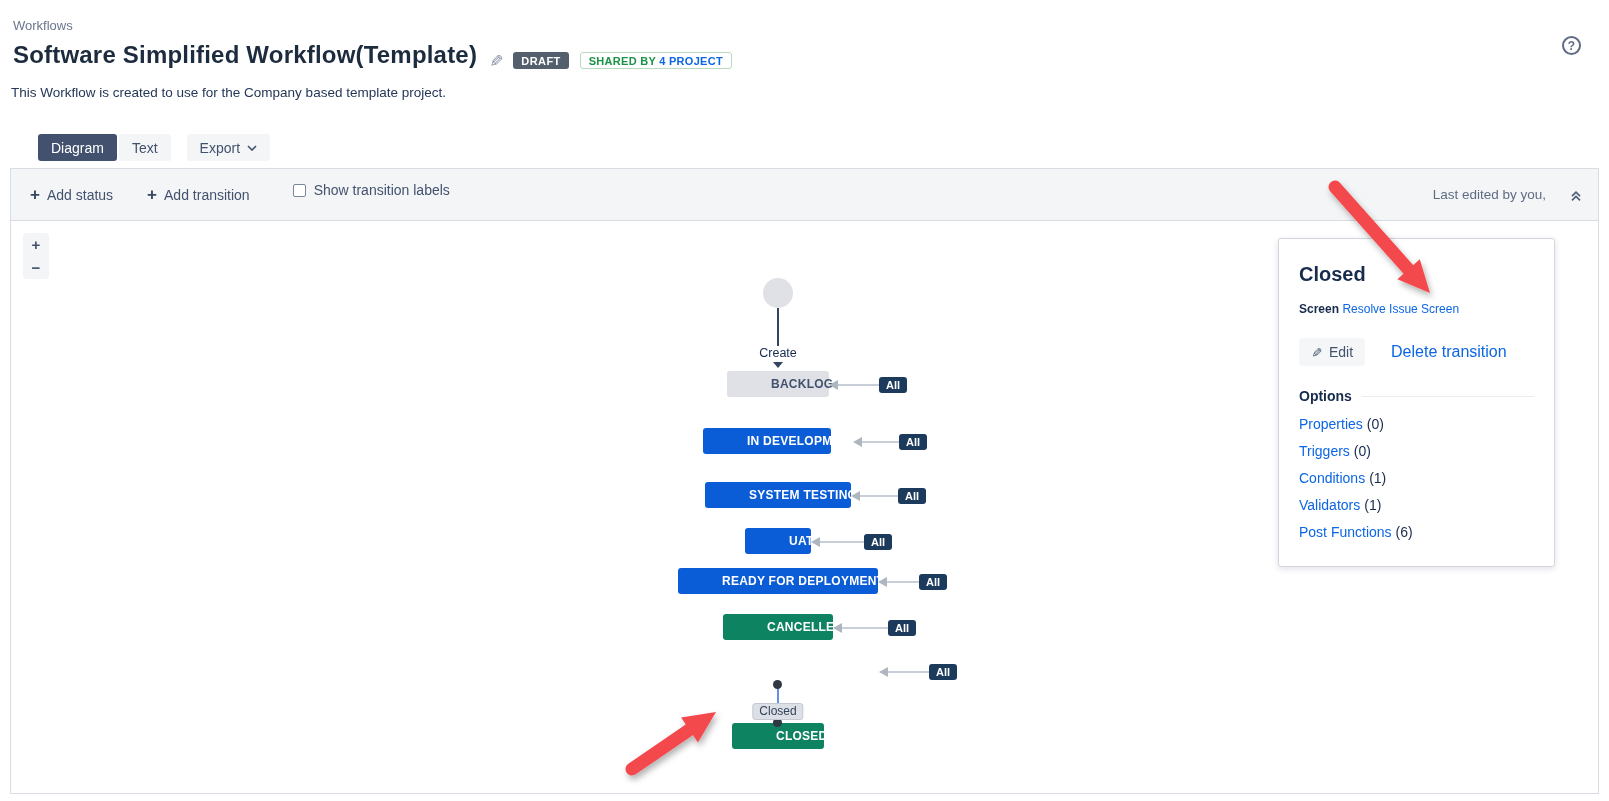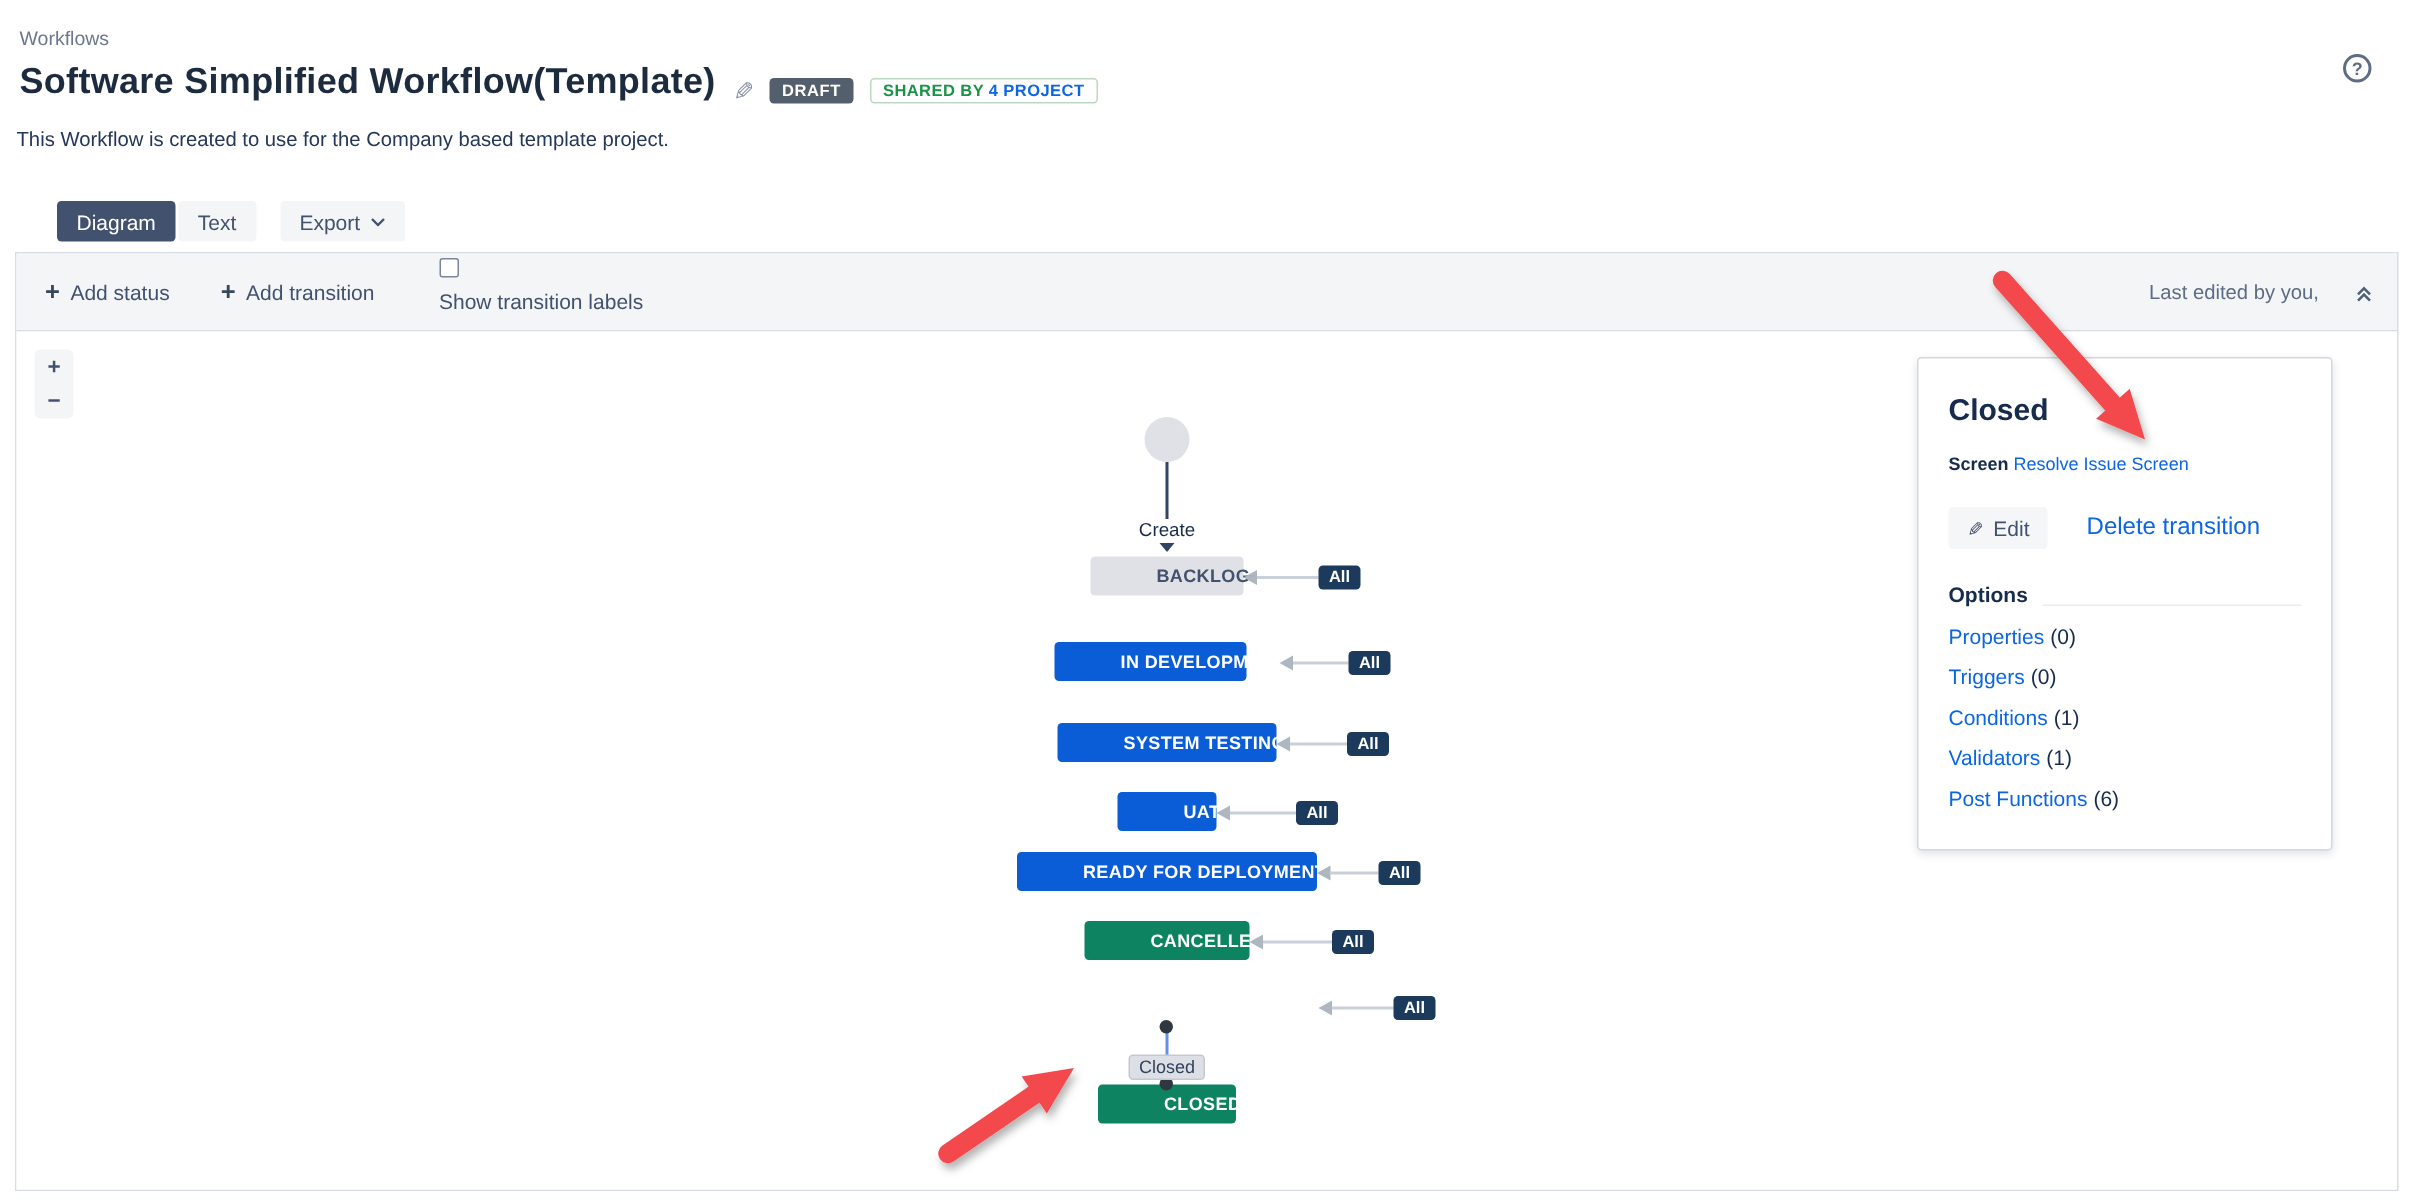--- a/index.html
+++ b/index.html
@@ -30,21 +30,21 @@
   .tab.active { background:var(--active_tab,#42526E); color:#fff; }
   .tab.export { margin-left:14px; }
   .chev-svg { width:10px; height:6px; display:block; }
 
   
   .wf-frame { position:absolute; left:10px; top:168px; width:1589px; border:1px solid #D8DCE3; }
   .wf-toolbar { height:52px; background:#F4F5F7; border-bottom:1px solid #D8DCE3; display:flex;
                 align-items:center; padding:0 14px 0 19px; font-size:14px; color:#42526E; }
   .tb-btn { display:flex; align-items:center; gap:7px; cursor:pointer; margin-right:34px; }
   .tb-plus { font-size:17px; font-weight:700; color:#36475F; line-height:1; }
-  .tb-check-wrap { display:flex; align-items:flex-start; gap:8px; margin-left:9px; margin-top:-10px;flex-direction:column; }
+  .tb-check-wrap { display:flex; align-items:flex-start; gap:8px; margin-left:9px; margin-top:-10px; }
   .checkbox { width:13px; height:13px; border:1px solid #7A869A; border-radius:2px; background:#fff;
               margin-top:2px; cursor:pointer; flex:0 0 auto; }
   .tb-right { margin-left:auto; display:flex; align-items:center; gap:22px; color:#5E6C84; font-size:13.5px; }
   .collapse-svg { width:16px; height:16px; cursor:pointer; display:block; }
 
   .wf-canvas { position:relative; height:572px; background:#fff; }
 
   
   .zoomctl { position:absolute; left:12px; top:12px; width:26px; height:46px; background:#F4F5F7;
              border-radius:4px; display:flex; flex-direction:column; align-items:center;
@@ -88,21 +88,21 @@
            border:1px solid #D4D8DE; border-radius:3px; box-shadow:0 2px 6px rgba(9,30,66,.13);
            padding:24px 20px 26px; z-index:5; }
   .panel h2 { font-size:20px; font-weight:600; color:#172B4D; margin-bottom:16px; }
   .screen-row { font-size:12px; margin-bottom:22px; }
   .screen-row b { font-weight:700; color:#172B4D; }
   a.link { color:var(--link_blue,#0C66E4); text-decoration:none; cursor:pointer; }
   .panel-actions { display:flex; align-items:center; gap:26px; margin-bottom:22px; }
   .edit-btn { display:flex; align-items:center; gap:7px; background:#F5F6F8; border-radius:3px;
               padding:6px 12px; font-size:14px; color:#42526E; cursor:pointer; }
   .pencil-dk { color:#42526E; font-size:13px; transform:rotate(90deg); line-height:1; }
-  .options-head { display:flex; align-items:flex-end; gap:10px; margin-bottom:12px; }
+  .options-head { display:flex; align-items:center; gap:10px; margin-bottom:12px; }
   .options-head span { font-size:14px; font-weight:700; color:#172B4D; }
   .options-head i { flex:1; height:1px; background:#EBECF0; }
   .opt-row { font-size:14px; margin:0 0 11px; }
   .opt-row .cnt { color:#172B4D; margin-left:4px; }
 
   
   .annot { position:absolute; left:0; top:0; width:1609px; height:801px; pointer-events:none; z-index:40; }
 </style>
 </head>
 <body>

